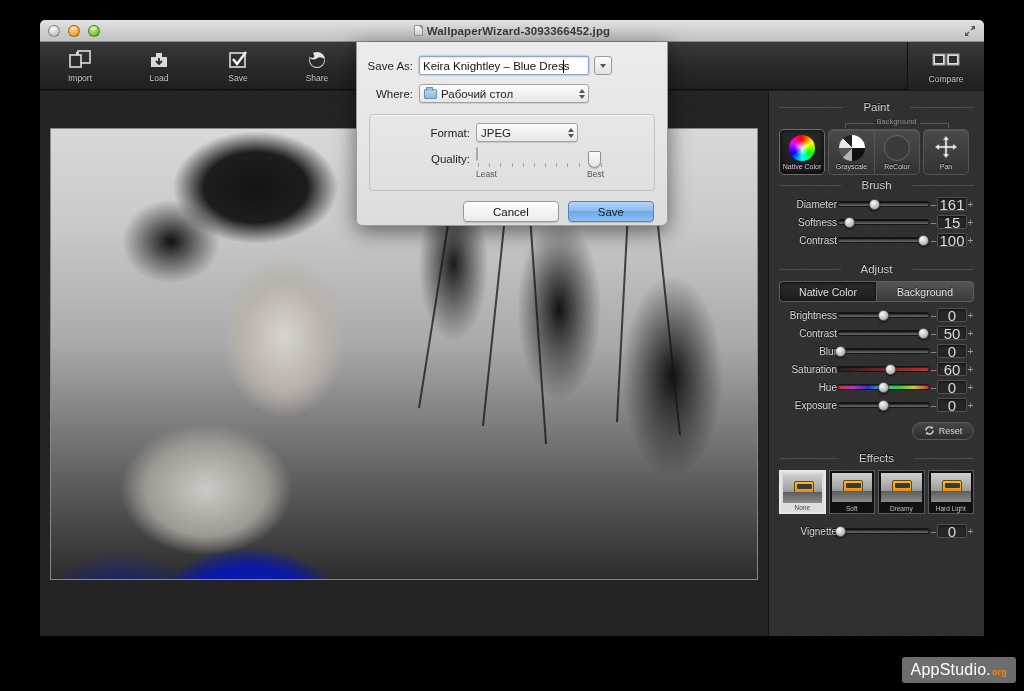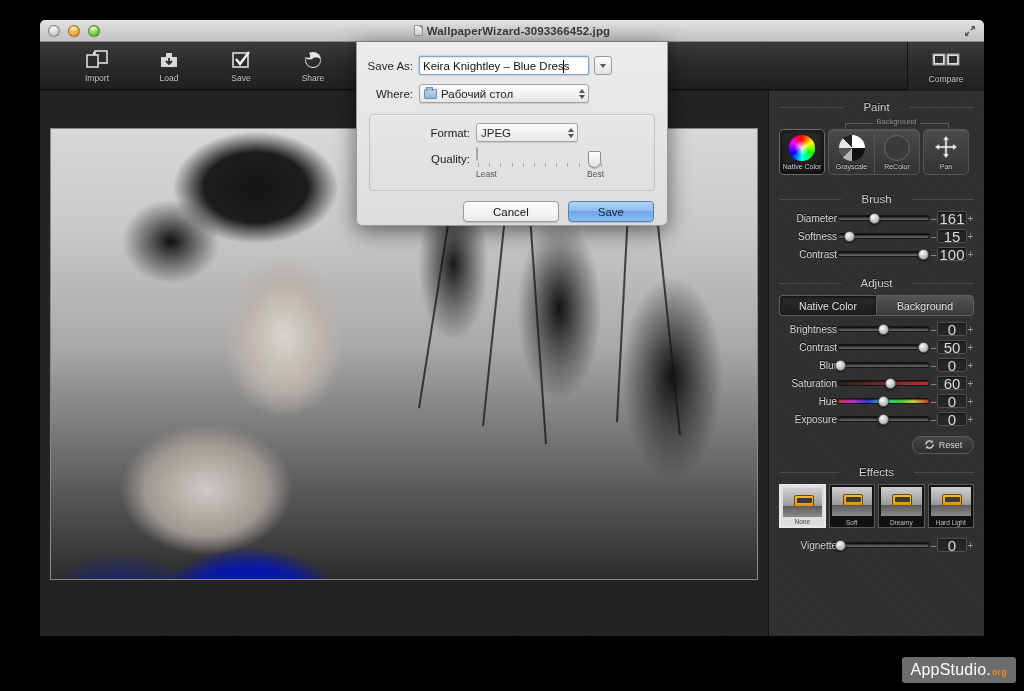--- a/index.html
+++ b/index.html
@@ -71,21 +71,21 @@
   }
 
   
   #toolbar {
     height: 48px;
     background: linear-gradient(to bottom, #3a3a3a 0%, #2a2a2a 50%, #202020 100%);
     border-bottom: 1px solid #0d0d0d;
     display: flex; align-items: center;
     position: relative;
   }
-  .tb-group { display: flex; align-items: flex-end; gap: 12px; padding-left: 27px; }
+  .tb-group { display: flex; align-items: flex-end; gap: 19px; padding-left: 10px; }
   .tb-btn {
     width: 60px; height: 44px;
     display: flex; flex-direction: column; align-items: center; justify-content: center;
     gap: 2px; cursor: pointer;
   }
   .tb-btn.wide { width: 76px; }
   .tb-icon { height: 23px; display:flex; align-items:center; justify-content:center; }
   .tb-label {
     font-size: 8.5px; color: #c8c8c8;
     text-shadow: 0 -1px 0 rgba(0,0,0,0.8);
@@ -568,21 +568,21 @@
       <div class="paint-btn">
         <span>
           <svg width="24" height="24" viewBox="0 0 24 24">
             <path d="M12 1 L15 5 L13 5 L13 11 L19 11 L19 9 L23 12 L19 15 L19 13 L13 13 L13 19 L15 19 L12 23 L9 19 L11 19 L11 13 L5 13 L5 15 L1 12 L5 9 L5 11 L11 11 L11 5 L9 5 Z" fill="#efefef" stroke="#777" stroke-width="0.6"></path>
           </svg>
         </span>
         <span class="lbl">Pan</span>
       </div>
     </div>
 
-    <div class="sec-header" style="margin-top:18px">
+    <div class="sec-header" style="margin-top:4px">
       <span class="rule"></span>
       <span class="sec-title">Brush</span>
       <span class="rule"></span>
     </div>
 
     <div class="slider-row">
       <span class="sl-label">Diameter</span>
       <span class="track">
           <i class="knob" style="left:40%"></i>
         </span>

